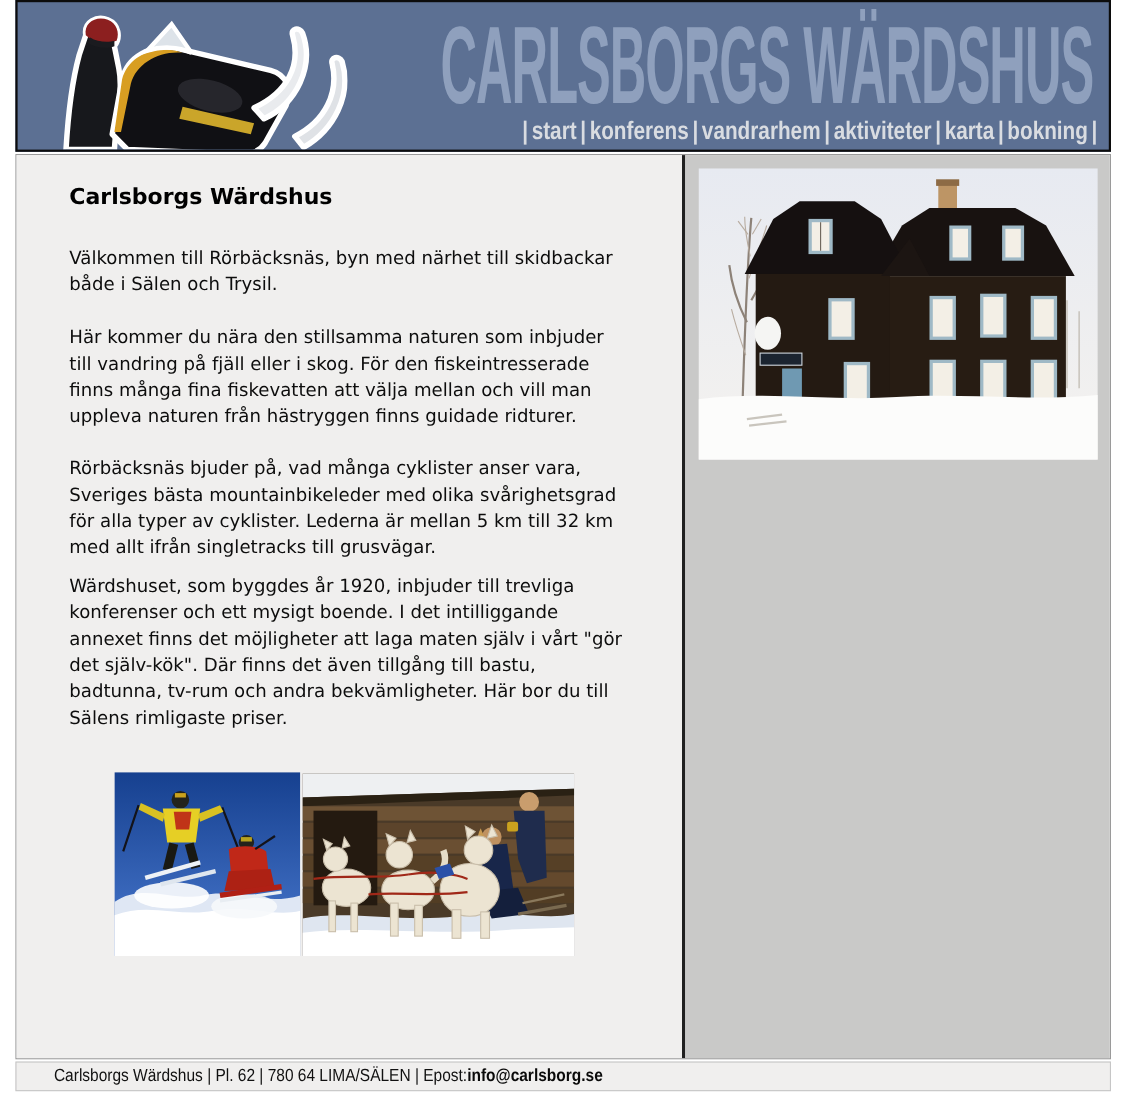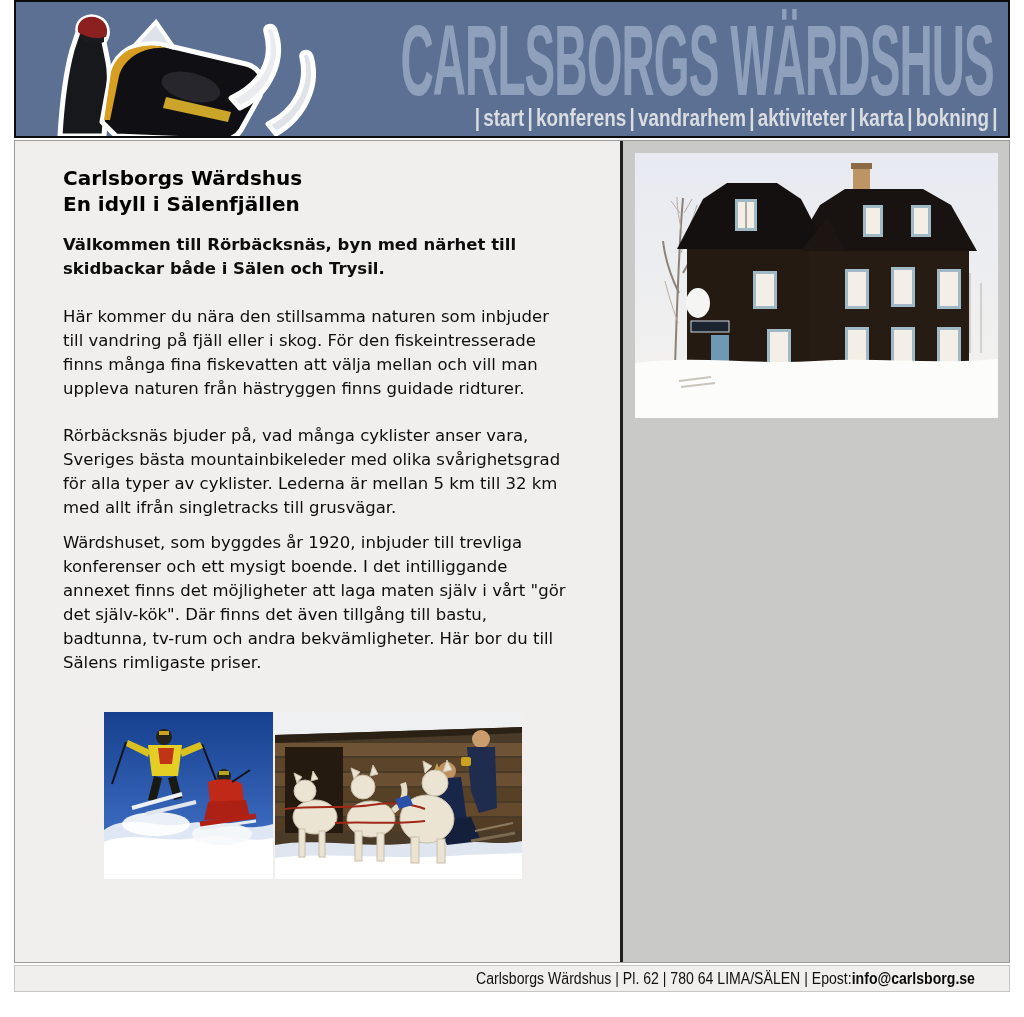--- a/index.html
+++ b/index.html
@@ -36,35 +36,35 @@
     display:flex; margin-top:2px; height:823px; overflow:hidden;
     border:1px solid #9a9a9a;
   }
   .left-col { width:605px; background:#f0efee; padding:24px 0 0 48px; }
   .divider { width:3px; background:#202020; }
   .right-col { flex:1; background:#c9c9c8; padding:12px 0 0 12px; }
 
   .page-heading {
     margin:0; font-size:20px; line-height:26px; font-weight:bold; color:#000;
   }
-  .intro { margin:16px 0 0 0; width:505px; font-size:16.5px; line-height:25px; font-weight:bold; }
+  .intro { margin:32px 0 0 0; width:505px; font-size:16.5px; line-height:25px; font-weight:normal; }
   .body-par { width:505px; font-size:16.5px; line-height:24px; }
   .par-1 { margin:24px 0 0 0; }
   .par-2 { margin:23px 0 0 0; }
   .par-3 { margin:11px 0 0 0; }
 
   .photo-row { margin:37px 0 0 41px; display:flex; align-items:flex-start; }
   .photo-ski { width:169px; height:167px; display:block; }
   .photo-dog { width:247px; height:166px; display:block; margin-left:2px; margin-top:1px; }
   .photo-house { width:363px; height:265px; display:block; }
 
   
   .footer {
     margin-top:2px; height:27px; background:#f0efee; border:1px solid #c6c6c6;
-    display:flex; align-items:center; justify-content:flex-end;
+    display:flex; align-items:center; justify-content:flex-start;
   }
   .footer-inner {
     display:inline-block; white-space:nowrap;
     font-family:"Liberation Sans", sans-serif; font-size:16px; color:#111;
     transform:scaleX(0.88); transform-origin:50% 50%;
   }
   .footer-email { font-weight:bold; color:#0a0a0a; text-decoration:none; }
 </style>
 </head>
 <body>
@@ -88,21 +88,20 @@
     </svg>
     <h1 class="header-title">CARLSBORGS WÄRDSHUS</h1>
     <nav class="header-nav"><span class="nav-sep">|</span><a href="#">start</a><span class="nav-sep">|</span><a href="#">konferens</a><span class="nav-sep">|</span><a href="#">vandrarhem</a><span class="nav-sep">|</span><a href="#">aktiviteter</a><span class="nav-sep">|</span><a href="#">karta</a><span class="nav-sep">|</span><a href="#">bokning</a><span class="nav-sep">|</span></nav>
   </div>
 
   <div class="content">
 
     <div class="left-col">
       <h2 class="page-heading">
         <span>Carlsborgs Wärdshus</span><br>
-        <span>En idyll i Sälenfjällen</span>
       </h2>
       <p class="intro body-par">Välkommen till Rörbäcksnäs, byn med närhet till skidbackar både i Sälen och Trysil.</p>
       <p class="body-par par-1">Här kommer du nära den stillsamma naturen som inbjuder till vandring på fjäll eller i skog. För den fiskeintresserade finns många fina fiskevatten att välja mellan och vill man uppleva naturen från hästryggen finns guidade ridturer.</p>
       <p class="body-par par-2">Rörbäcksnäs bjuder på, vad många cyklister anser vara, Sveriges bästa mountainbikeleder med olika svårighetsgrad för alla typer av cyklister. Lederna är mellan 5 km till 32 km med allt ifrån singletracks till grusvägar.</p>
       <p class="body-par par-3">Wärdshuset, som byggdes år 1920, inbjuder till trevliga konferenser och ett mysigt boende. I det intilliggande annexet finns det möjligheter att laga maten själv i vårt "gör det själv-kök". Där finns det även tillgång till bastu, badtunna, tv-rum och andra bekvämligheter. Här bor du till Sälens rimligaste priser.</p>
 
       <div class="photo-row">
         <svg class="photo-ski" viewBox="0 0 169 167" preserveAspectRatio="none">
           <defs>
             <linearGradient id="skybl" x1="0" y1="0" x2="0" y2="1">

